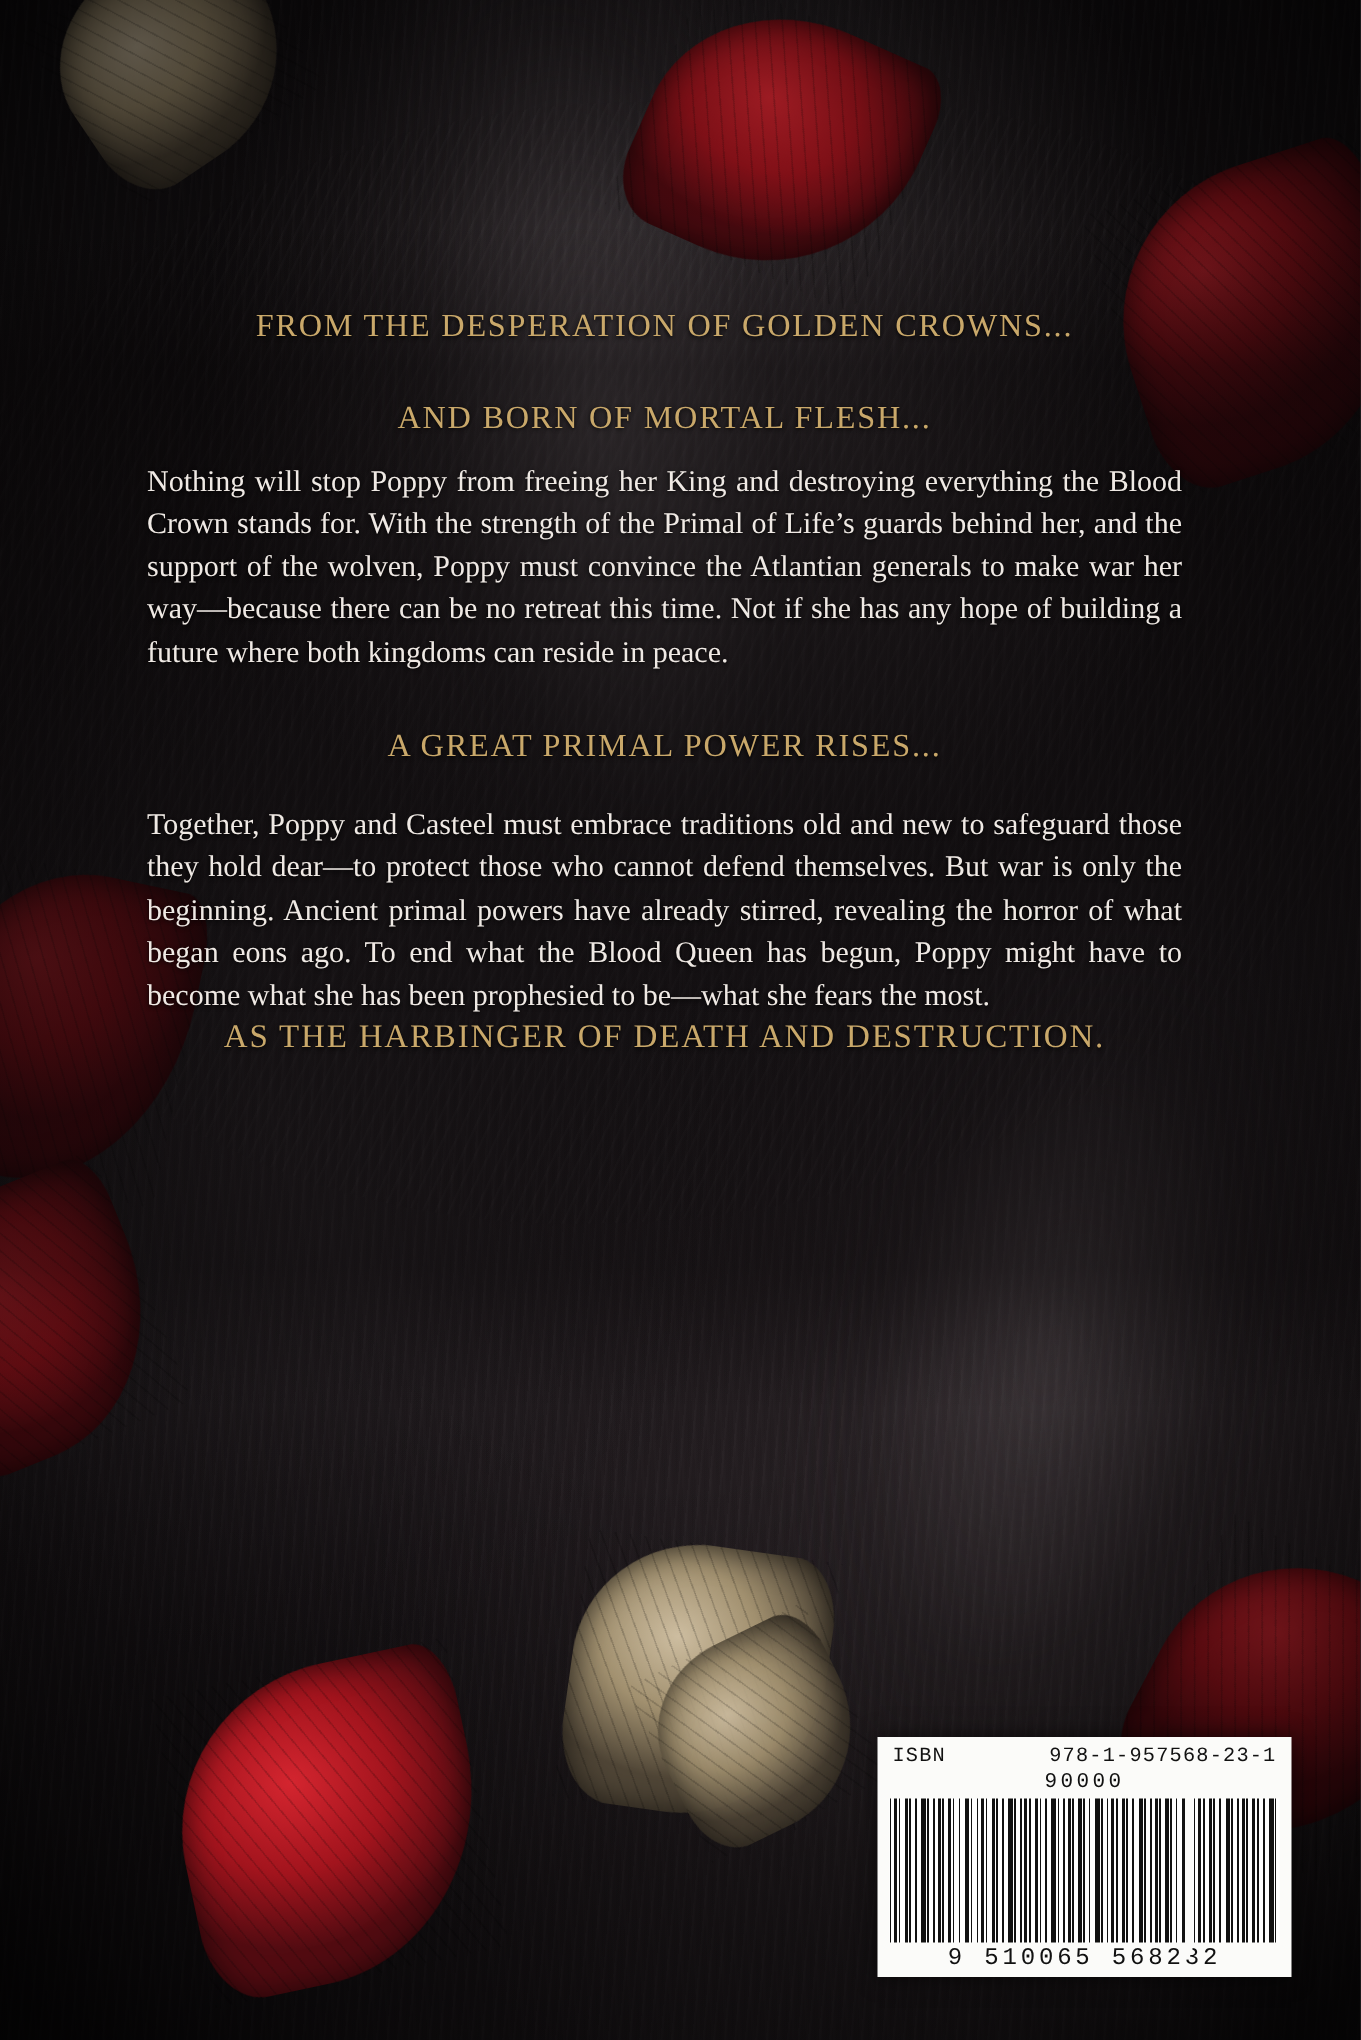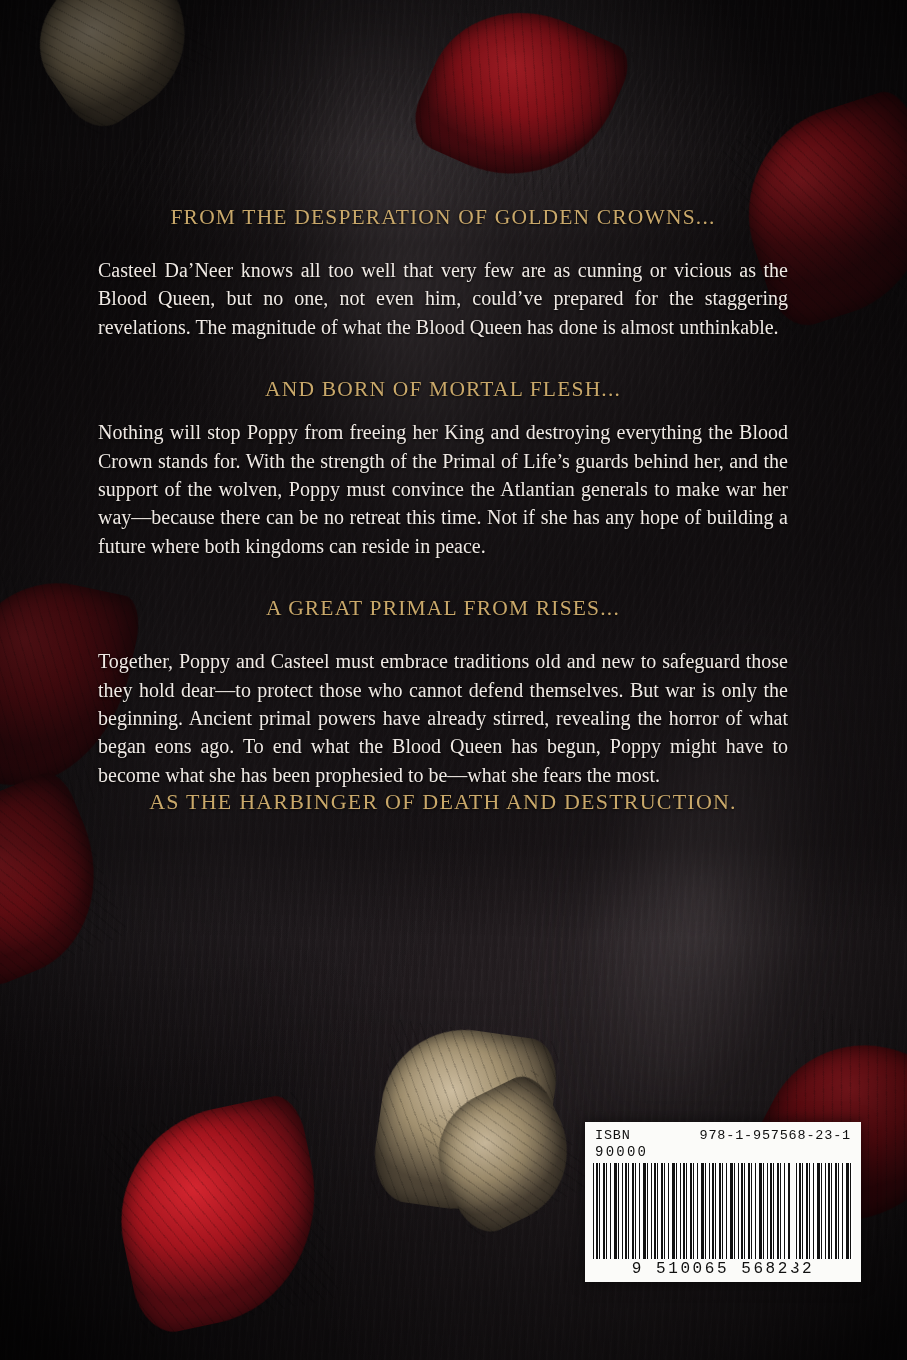--- a/index.html
+++ b/index.html
@@ -180,40 +180,40 @@
     color: #efe9e4;
     text-shadow: 0 1px 3px rgba(0,0,0,.9);
     margin: 0;
     hyphens: none;
   }
 
   
   #barcode-block {
     position: absolute;
     left: 585px;
-    top: 1122px;
+    top: 1158px;
     width: 276px;
     height: 160px;
     background: #fbfbf9;
     padding: 6px 8px 4px 8px;
     box-sizing: border-box;
     box-shadow: 0 0 14px rgba(0,0,0,.6);
   }
   .isbn-line {
     display: flex;
     justify-content: space-between;
     align-items: baseline;
     font-family: "Liberation Mono", monospace;
     font-size: 13.5px;
     color: #111;
     letter-spacing: .06em;
     margin: 0 2px 1px 2px;
   }
   .supp-line {
-    text-align: left;
+    text-align: center;
     font-family: "Liberation Mono", monospace;
     font-size: 14px;
     letter-spacing: .16em;
     color: #111;
     margin: 0 2px 3px 2px;
   }
   .bars {
     height: 96px;
     width: 100%;
     background-repeat: repeat-x;
@@ -292,26 +292,25 @@
     <div class="blade"></div>
       <div class="veins"></div>
   </div>
   <div class="leaf tan" id="leaf-bottom-tan2">
     <div class="blade"></div>
       <div class="veins"></div>
   </div>
 
   <div class="blurb">
     <p class="tagline t1">FROM THE DESPERATION OF GOLDEN CROWNS...</p>
-    <p class="para">Casteel Da’Neer knows all too well that very few are as cunning or vicious as the Blood Queen, but no one, not even him, could’ve prepared for the staggering revelations. The magnitude of what the Blood Queen has done is almost unthinkable.</p>
 
     <p class="tagline t2">AND BORN OF MORTAL FLESH...</p>
     <p class="para">Nothing will stop Poppy from freeing her King and destroying everything the Blood Crown stands for. With the strength of the Primal of Life’s guards behind her, and the support of the wolven, Poppy must convince the Atlantian generals to make war her way—because there can be no retreat this time. Not if she has any hope of building a future where both kingdoms can reside in peace.</p>
 
-    <p class="tagline t3">A GREAT PRIMAL FROM RISES...</p>
+    <p class="tagline t3">A GREAT PRIMAL POWER RISES...</p>
     <p class="para">Together, Poppy and Casteel must embrace traditions old and new to safeguard those they hold dear—to protect those who cannot defend themselves. But war is only the beginning. Ancient primal powers have already stirred, revealing the horror of what began eons ago. To end what the Blood Queen has begun, Poppy might have to become what she has been prophesied to be—what she fears the most.</p>
 
     <p class="tagline t4">AS THE HARBINGER OF DEATH AND DESTRUCTION.</p>
   </div>
 
   <div id="barcode-block">
     <div class="isbn-line">
       <span>ISBN</span>
       <span>978-1-957568-23-1</span>
     </div>

